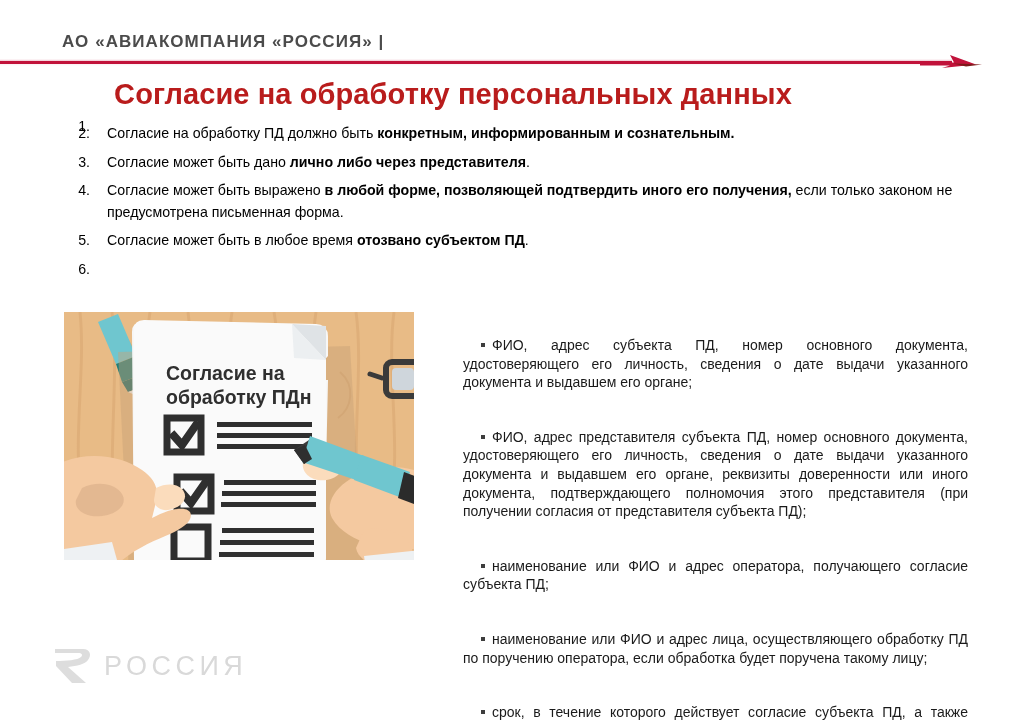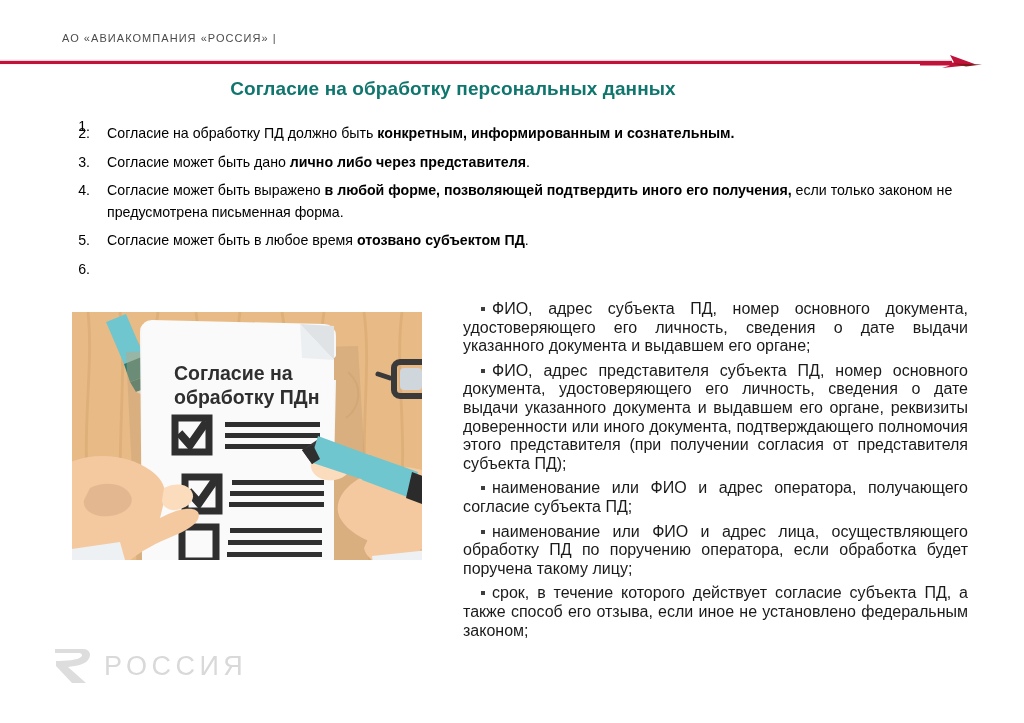--- a/index.html
+++ b/index.html
@@ -18,22 +18,22 @@
     height: 723px;
     background: #ffffff;
     overflow: hidden;
   }
 
   
   .header-brand {
     position: absolute;
     left: 62px;
     top: 32px;
-    font-size: 11px;
-    font-weight: normal;
+    font-size: 17px;
+    font-weight: bold;
     letter-spacing: 1.05px;
     color: #4b4b4b;
     white-space: nowrap;
   }
   .header-rule {
     position: absolute;
     left: 0;
     top: 61px;
     width: 952px;
     height: 3px;
@@ -59,23 +59,23 @@
   }
   .header-arrow svg { display: block; }
 
   
   .slide-title {
     position: absolute;
     left: 0;
     top: 78px;
     width: 906px;
     text-align: center;
-    font-size: 19px;
+    font-size: 29px;
     font-weight: bold;
-    color: #0f766e;
+    color: #b91c1c;
     letter-spacing: 0.1px;
   }
 
   
   .numlist {
     position: absolute;
     left: 62px;
     top: 116px;
     width: 905px;
   }
@@ -94,45 +94,46 @@
     width: 22px;
     text-align: right;
     font-size: 14.2px;
     color: #000000;
   }
   .numitem b { font-weight: bold; }
 
   
   .illus {
     position: absolute;
-    left: 72px;
+    left: 64px;
     top: 312px;
     width: 350px;
     height: 248px;
     overflow: hidden;
     background: #8b5cf6;
   }
   .illus svg { display: block; }
 
   
   .bulletcol {
     position: absolute;
     left: 463px;
     top: 300px;
     width: 505px;
   }
   .bullet {
     position: relative;
     padding-left: 0;
     margin-bottom: 6px;
-    font-size: 16px;
+    font-size: 14px;
     line-height: 18.6px;
     color: #1a1a1a;
     text-align: justify;
     text-indent: 18px;
+    margin-top: 36px;
   }
   .bullet .sq {
     display: inline-block;
     width: 4px;
     height: 4px;
     background: #3d3d3d;
     vertical-align: 3px;
     margin-right: 7px;
   }
 

